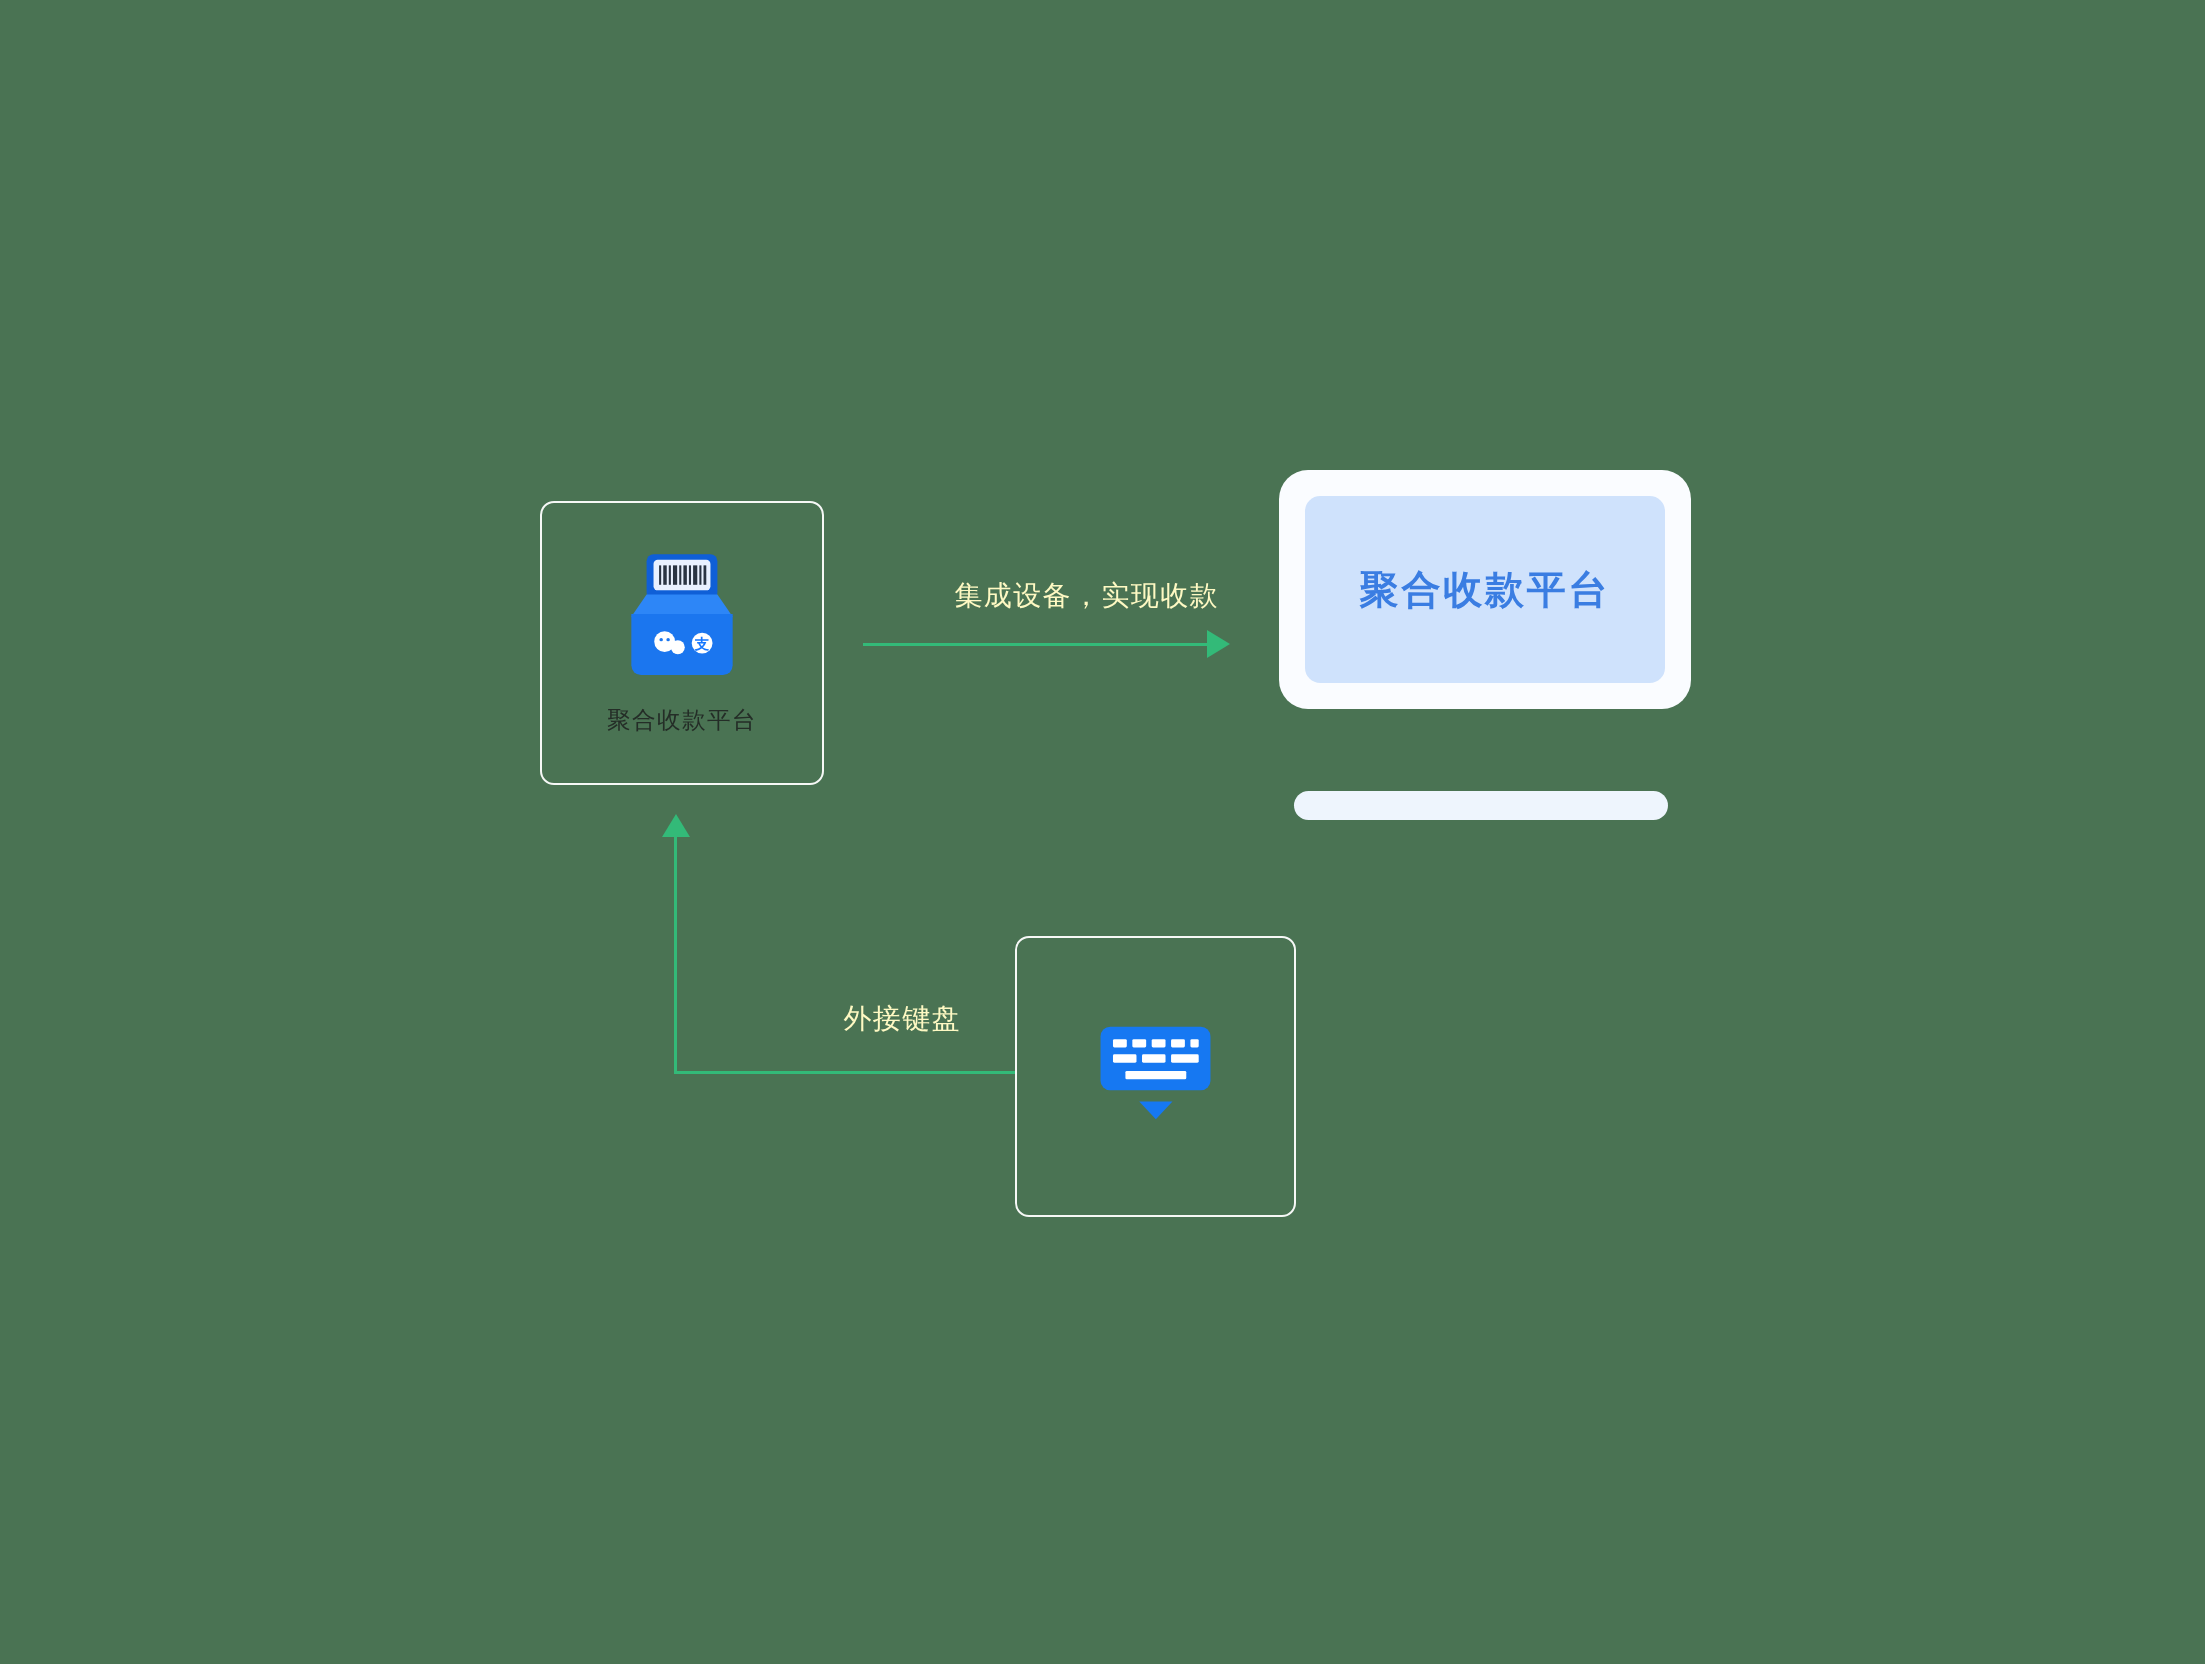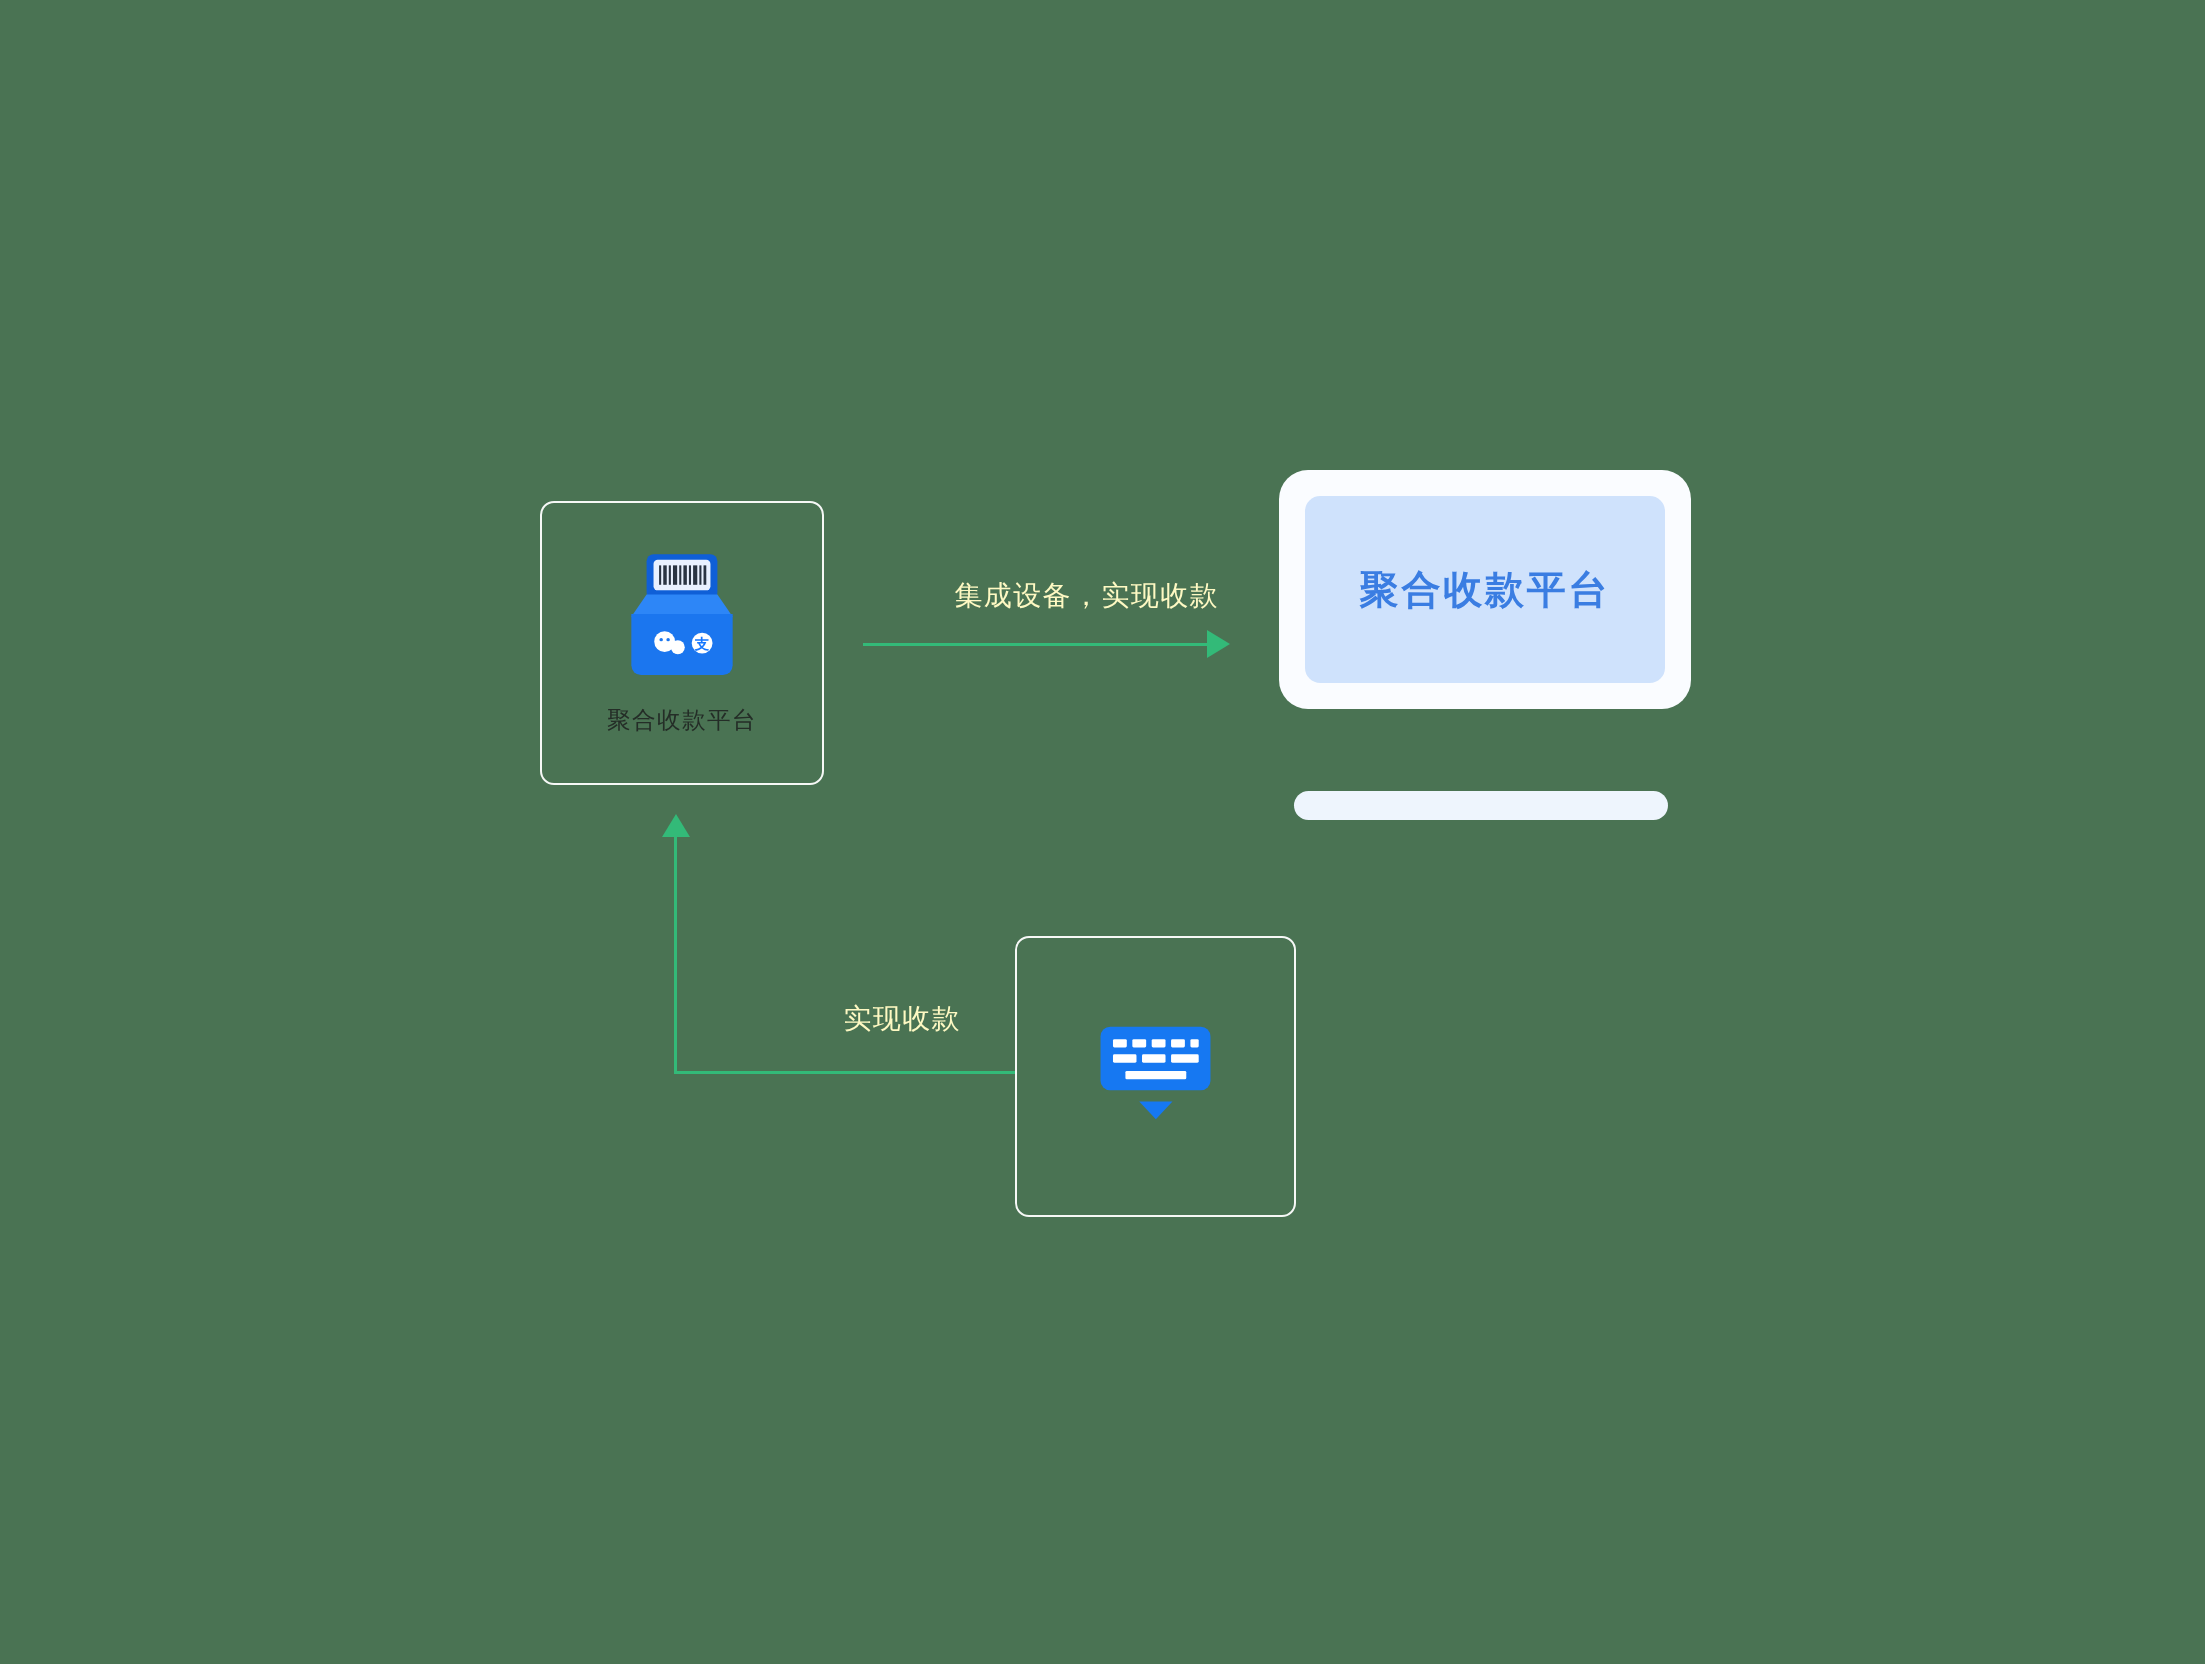--- a/index.html
+++ b/index.html
@@ -197,14 +197,14 @@
       <rect x="110" y="48" width="40" height="12" rx="2"></rect>
       <rect x="44" y="72" width="88" height="12" rx="2"></rect>
     </g>
     <path d="M64 116 h48 l-24 26 Z" fill="#1678F2"></path>
   </svg>
 </div>
 
 <div class="arrow-line arrow2-hline"></div>
 <div class="arrow-line arrow2-vline"></div>
 <div class="arrow2-head"></div>
-<div class="flow-label label-keyboard">实现收款</div>
+<div class="flow-label label-keyboard">外接键盘</div>
 
 
 </body></html>

